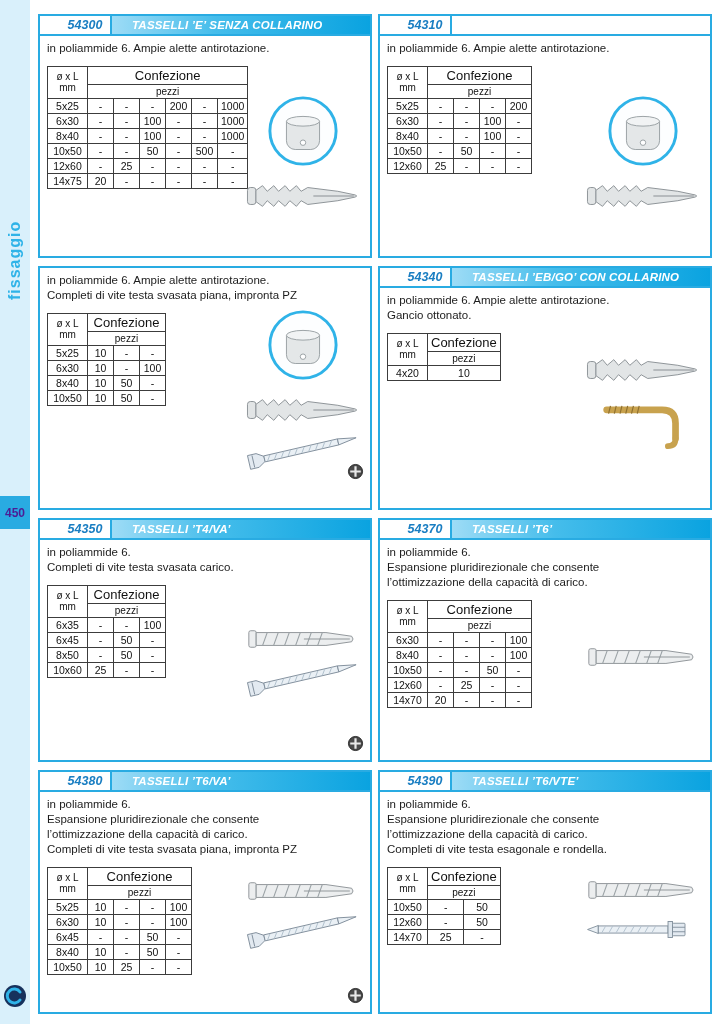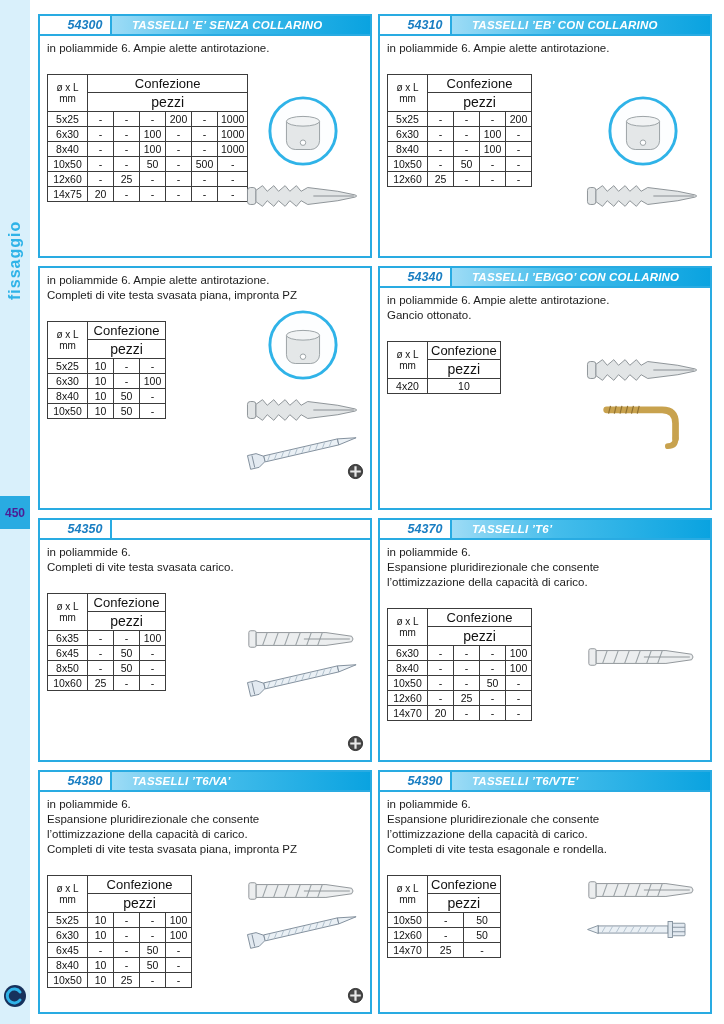--- a/index.html
+++ b/index.html
@@ -47,28 +47,28 @@
   }
   .title-bar {
     flex:1; background:linear-gradient(90deg,#9edcf6 0%,#45bdeb 40%,#0aa3e0 100%);
     color:#fff; font-weight:bold; font-style:italic; font-size:11.5px;
     display:flex; align-items:center; padding-left:20px; letter-spacing:.2px;
     white-space:nowrap;
   }
   .panel-body { position:relative; height:calc(100% - 22px); padding:5px 7px; }
   .desc { font-size:11.5px; line-height:1.3; color:#1c1c1c; margin-bottom:3px; }
   
-  table.spec { border-collapse:collapse; margin-top:18px; }
+  table.spec { border-collapse:collapse; margin-top:10px; }
   table.spec th, table.spec td {
     border:1px solid #3c3c3c; text-align:center; color:#111;
     padding:1px 3px; font-weight:normal;
   }
   th.th-size { font-size:10px; line-height:1.1; width:40px; }
   th.th-conf { font-size:13px; min-width:58px; }
-  th.th-pezzi { font-size:14px; }
+  th.th-pezzi { font-size:10px; }
   td.td-size { font-size:10.5px; width:40px; height:15px; }
   td.td-val  { font-size:10.5px; width:26px; min-width:26px; height:15px; }
   
   .img-wrap {
     position:absolute; top:20px; right:4px; bottom:4px; width:126px;
     display:flex; flex-direction:column; align-items:center;
     justify-content:center; gap:12px; pointer-events:none;
   }
   .img svg { display:block; }
   .img-anchor-top-circle svg { width:74px; height:74px; }
@@ -192,21 +192,20 @@
                 <path d="M11 11 L18 6 L23 12 L30 6 L35 12 L42 6 L47 12 L54 6 L59 12 L66 8 L98 12 L117 16 q2 1 0 2 L98 22 L66 26 L59 22 L54 28 L47 22 L42 28 L35 22 L30 28 L23 22 L18 28 L11 23 Z" fill="#e2e5e6" stroke="#8a9094" stroke-linejoin="round"></path>
                 <line x1="72" y1="17" x2="115" y2="17" stroke="#8a9094" stroke-width="1.3"></line>
               </svg>
             </div>
           </div>
         </div>
       </section>
       <section class="panel">
         <div class="panel-header">
           <div class="code-box">54310</div>
-          <div class="title-bar">TASSELLI ’EB’ CON COLLARINO</div>
         </div>
         <div class="panel-body">
           <div class="desc">
             <div class="desc-line">in poliammide 6. Ampie alette antirotazione.</div>
           </div>
           <table class="spec">
             <thead>
               <tr>
                 <th class="th-size" rowspan="2">
                   <div>ø x L</div>
@@ -417,20 +416,21 @@
                   <line x1="42" y1="8" x2="40" y2="16"></line>
                 </g>
               </svg>
             </div>
           </div>
         </div>
       </section>
       <section class="panel">
         <div class="panel-header">
           <div class="code-box">54350</div>
+          <div class="title-bar">TASSELLI ’T4/VA’</div>
         </div>
         <div class="panel-body">
           <div class="desc">
             <div class="desc-line">in poliammide 6.</div>
             <div class="desc-line">Completi di vite testa svasata carico.</div>
           </div>
           <table class="spec">
             <thead>
               <tr>
                 <th class="th-size" rowspan="2">

